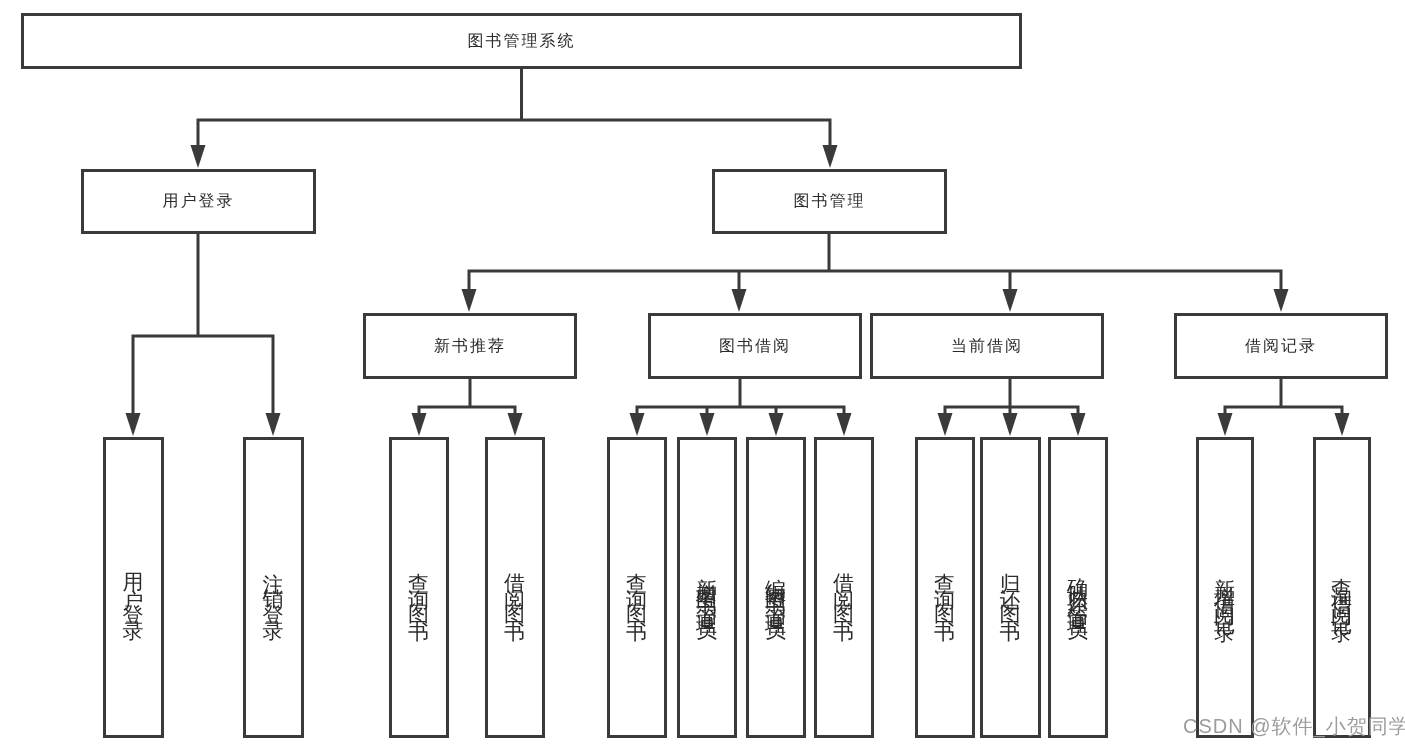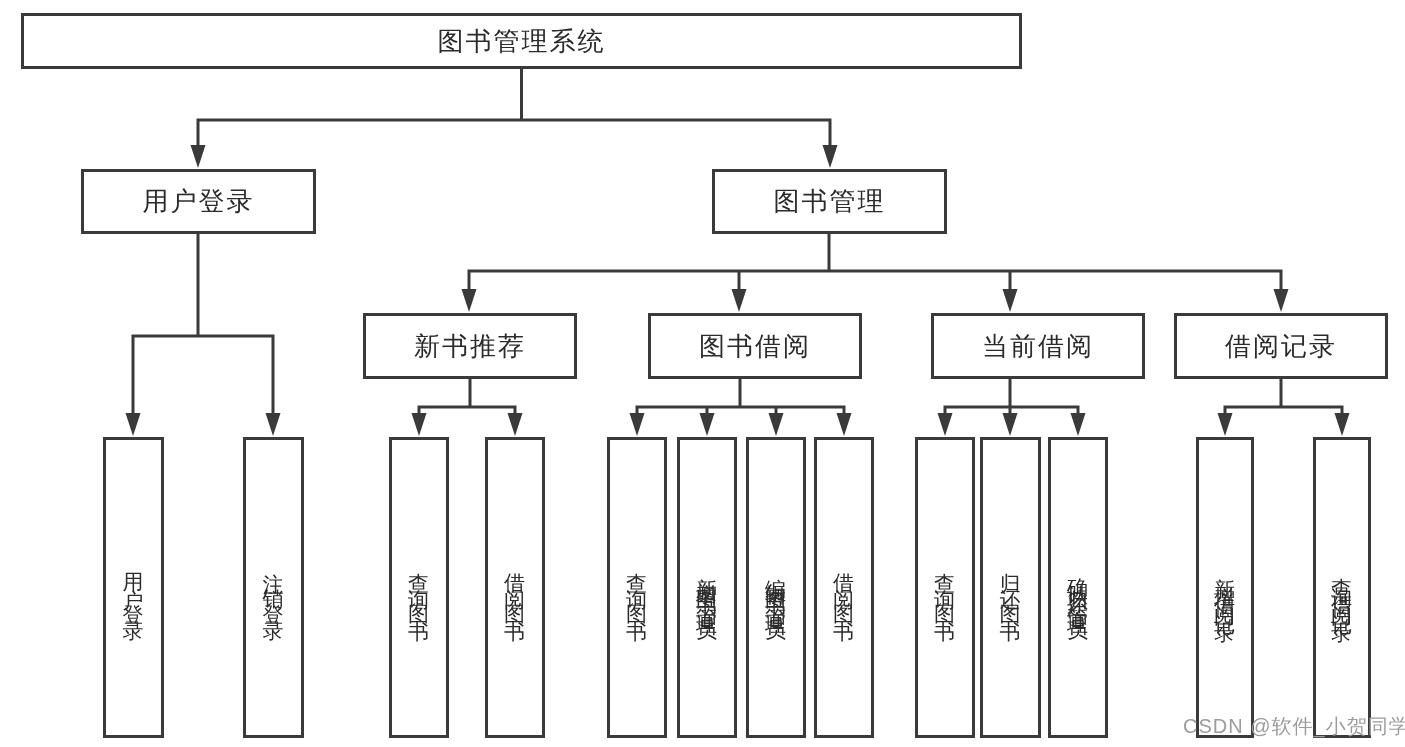--- a/index.html
+++ b/index.html
@@ -12,21 +12,21 @@
     font-family:"Liberation Sans",sans-serif;overflow:hidden;
   }
   svg.wires{position:absolute;left:0;top:0;z-index:1;}
   svg.wires path{stroke:var(--line);stroke-width:3;fill:none;}
   svg.wires polygon{fill:var(--line);stroke:none;}
   .node{
     position:absolute;box-sizing:border-box;z-index:2;
     background:var(--box-fill);border:3px solid var(--box-border);
     display:flex;align-items:center;justify-content:center;color:var(--text);
   }
-  .h .label{font-size:26px;letter-spacing:2px;white-space:nowrap;}
+  .h .label{font-size:16px;letter-spacing:2px;white-space:nowrap;}
   .v .label{writing-mode:vertical-rl;font-size:21px;letter-spacing:16px;line-height:1;}
   .v.len6 .label{letter-spacing:9px;}
   .v.len9 .label{letter-spacing:6px;}
   .watermark{
     position:absolute;left:1183px;top:713px;z-index:3;
     font-size:20px;color:var(--watermark);letter-spacing:1px;white-space:nowrap;
   }
 </style>
 </head>
 <body>
@@ -86,21 +86,21 @@
   <div class="node h" style="left:712px;top:169px;width:235px;height:65px;">
     <span class="label">图书管理</span>
   </div>
 
   <div class="node h" style="left:363px;top:313px;width:214px;height:66px;">
     <span class="label">新书推荐</span>
   </div>
   <div class="node h" style="left:632px;top:313px;width:214px;height:66px;margin-left:16px;">
     <span class="label">图书借阅</span>
   </div>
-  <div class="node h" style="left:931px;top:313px;width:214px;height:66px;">
+  <div class="node h" style="left:870px;top:313px;width:234px;height:66px;">
     <span class="label">当前借阅</span>
   </div>
   <div class="node h" style="left:1174px;top:313px;width:214px;height:66px;">
     <span class="label">借阅记录</span>
   </div>
 
   <div class="node v" style="left:103px;top:437px;width:61px;height:301px;">
     <span class="label">用户登录</span>
   </div>
   <div class="node v" style="left:243px;top:437px;width:61px;height:301px;">

